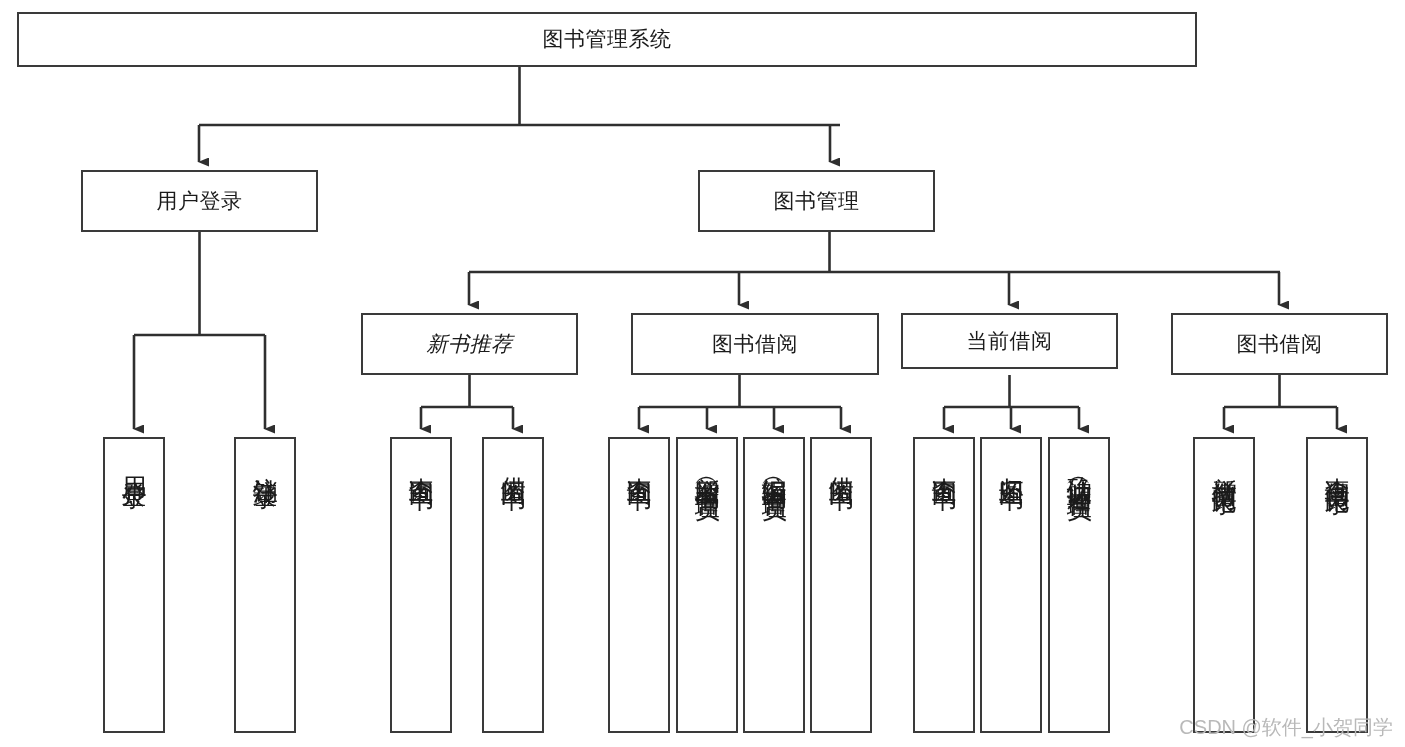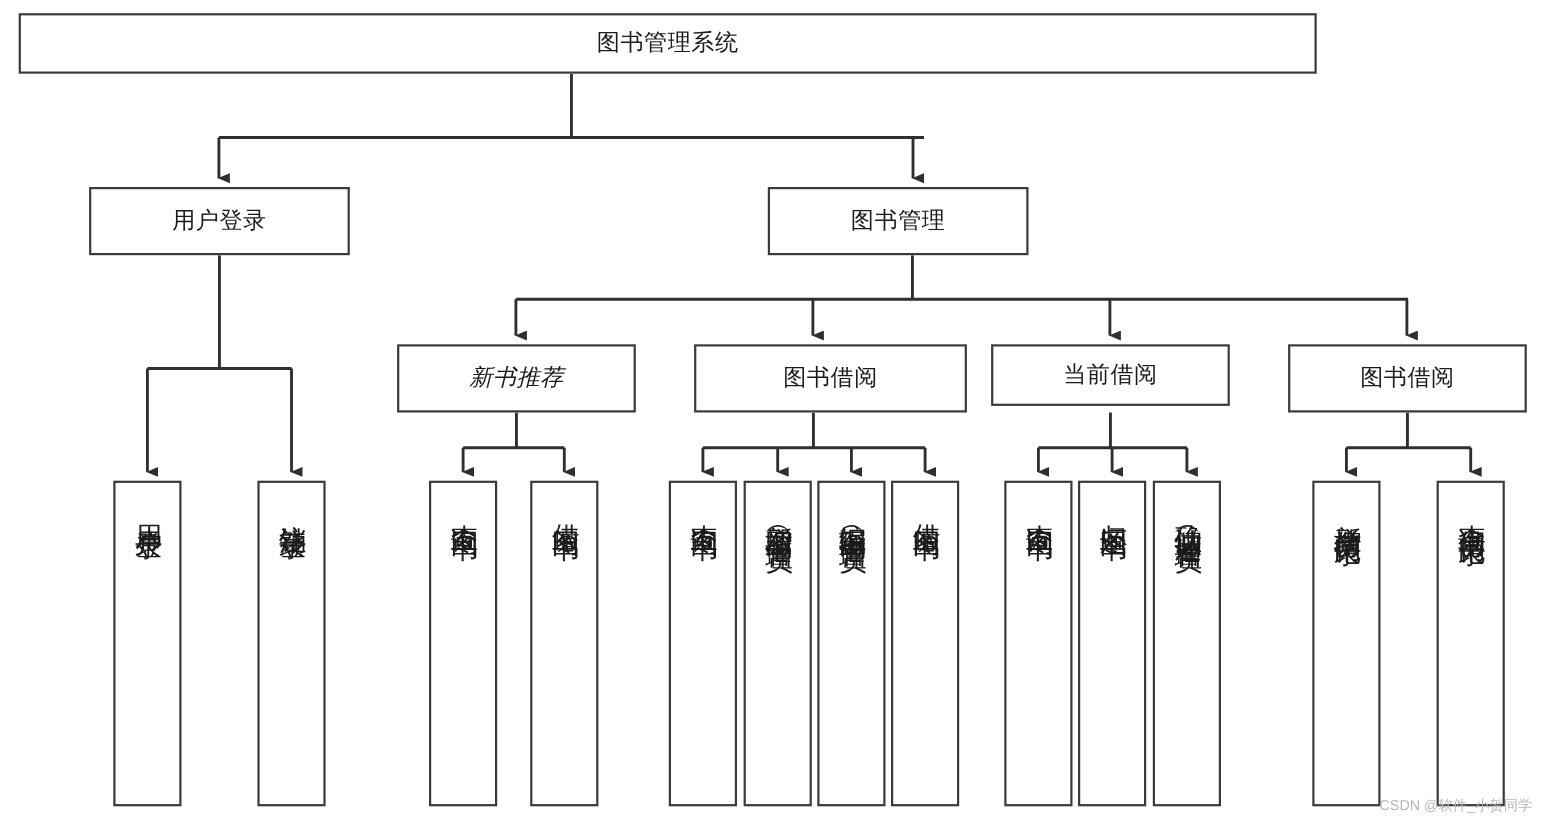--- a/index.html
+++ b/index.html
@@ -54,21 +54,21 @@
     text-orientation: upright;
     font-size: 25px;
     line-height: 1.18;
     letter-spacing: 3px;
     white-space: nowrap;
   }
   .watermark {
     position: absolute;
     right: 12px;
     bottom: 6px;
-    font-size: 13px;
+    font-size: 20px;
     color: #b9b9b9;
     white-space: nowrap;
     user-select: none;
   }
 </style>
 </head>
 <body>
 
 <div id="diagram-root">
 

